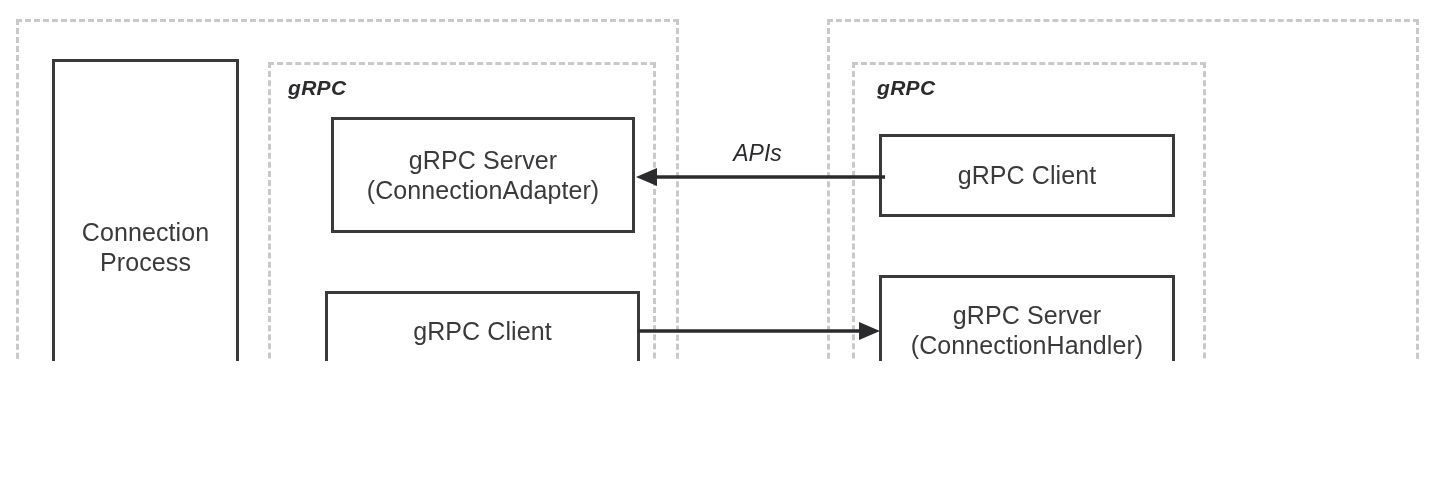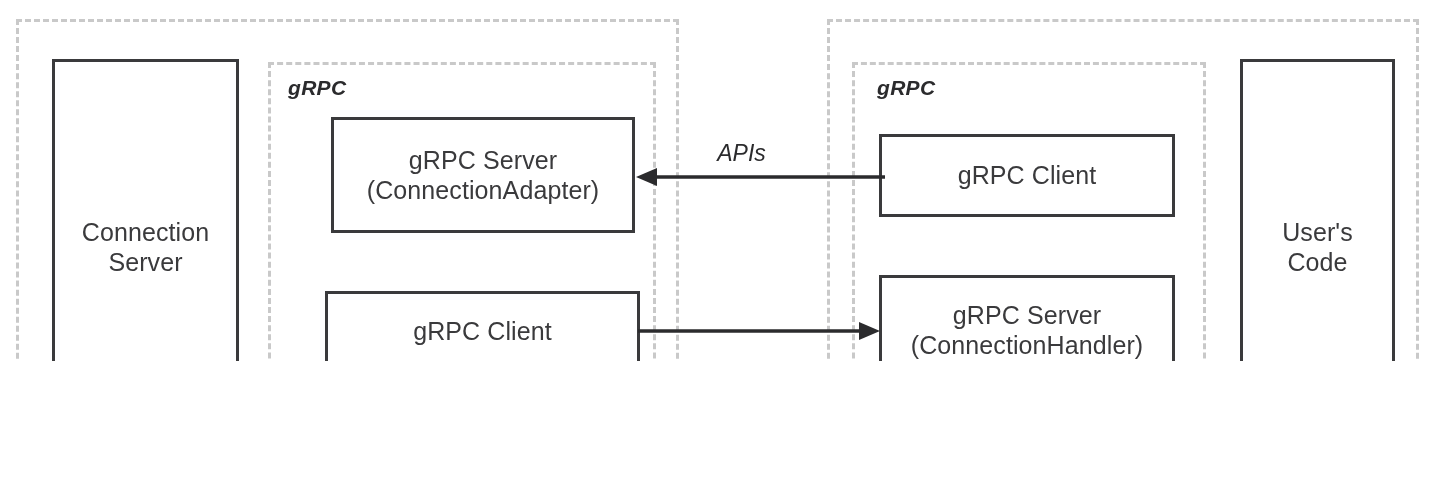--- a/index.html
+++ b/index.html
@@ -70,21 +70,21 @@
 <div id="canvas">
 
   <div class="dashed-container" style="left:16px; top:19px; width:663px; height:439px;"></div>
 
   <div class="dashed-container" style="left:268px; top:62px; width:388px; height:369px;"></div>
 
   <div class="zone-label" style="left:288px; top:76px;">gRPC</div>
 
   <div class="solid-box" style="left:52px; top:59px; width:187px; height:376px;">
     <span class="box-label">Connection
-Server</span>
+Process</span>
   </div>
 
   <div class="solid-box" style="left:331px; top:117px; width:304px; height:116px;">
     <span class="box-label">gRPC Server
 (ConnectionAdapter)</span>
   </div>
 
   <div class="solid-box" style="left:325px; top:291px; width:315px; height:81px;">
     <span class="box-label">gRPC Client</span>
   </div>
@@ -97,31 +97,27 @@
 
   <div class="solid-box" style="left:879px; top:134px; width:296px; height:83px;">
     <span class="box-label">gRPC Client</span>
   </div>
 
   <div class="solid-box" style="left:879px; top:275px; width:296px; height:110px;">
     <span class="box-label">gRPC Server
 (ConnectionHandler)</span>
   </div>
 
-  <div class="solid-box" style="left:1240px; top:59px; width:155px; height:376px;">
-    <span class="box-label">User's
-Code</span>
-  </div>
 
   <svg class="arrow-svg" style="left:630px; top:165px;" width="255" height="26" viewBox="0 0 255 26">
     <line x1="255" y1="12" x2="24" y2="12" stroke="#2b2b2d" stroke-width="3.5"></line>
     <polygon points="6,12 27,3 27,21" fill="#2b2b2d"></polygon>
   </svg>
 
-  <div class="edge-label" style="left:684px; top:140px; width:115px;">APIs</div>
+  <div class="edge-label" style="left:700px; top:140px; width:115px;">APIs</div>
 
   <svg class="arrow-svg" style="left:638px; top:319px;" width="248" height="26" viewBox="0 0 248 26">
     <line x1="0" y1="12" x2="224" y2="12" stroke="#2b2b2d" stroke-width="3.5"></line>
     <polygon points="242,12 221,3 221,21" fill="#2b2b2d"></polygon>
   </svg>
 
 
 </div>
 
 </body></html>

